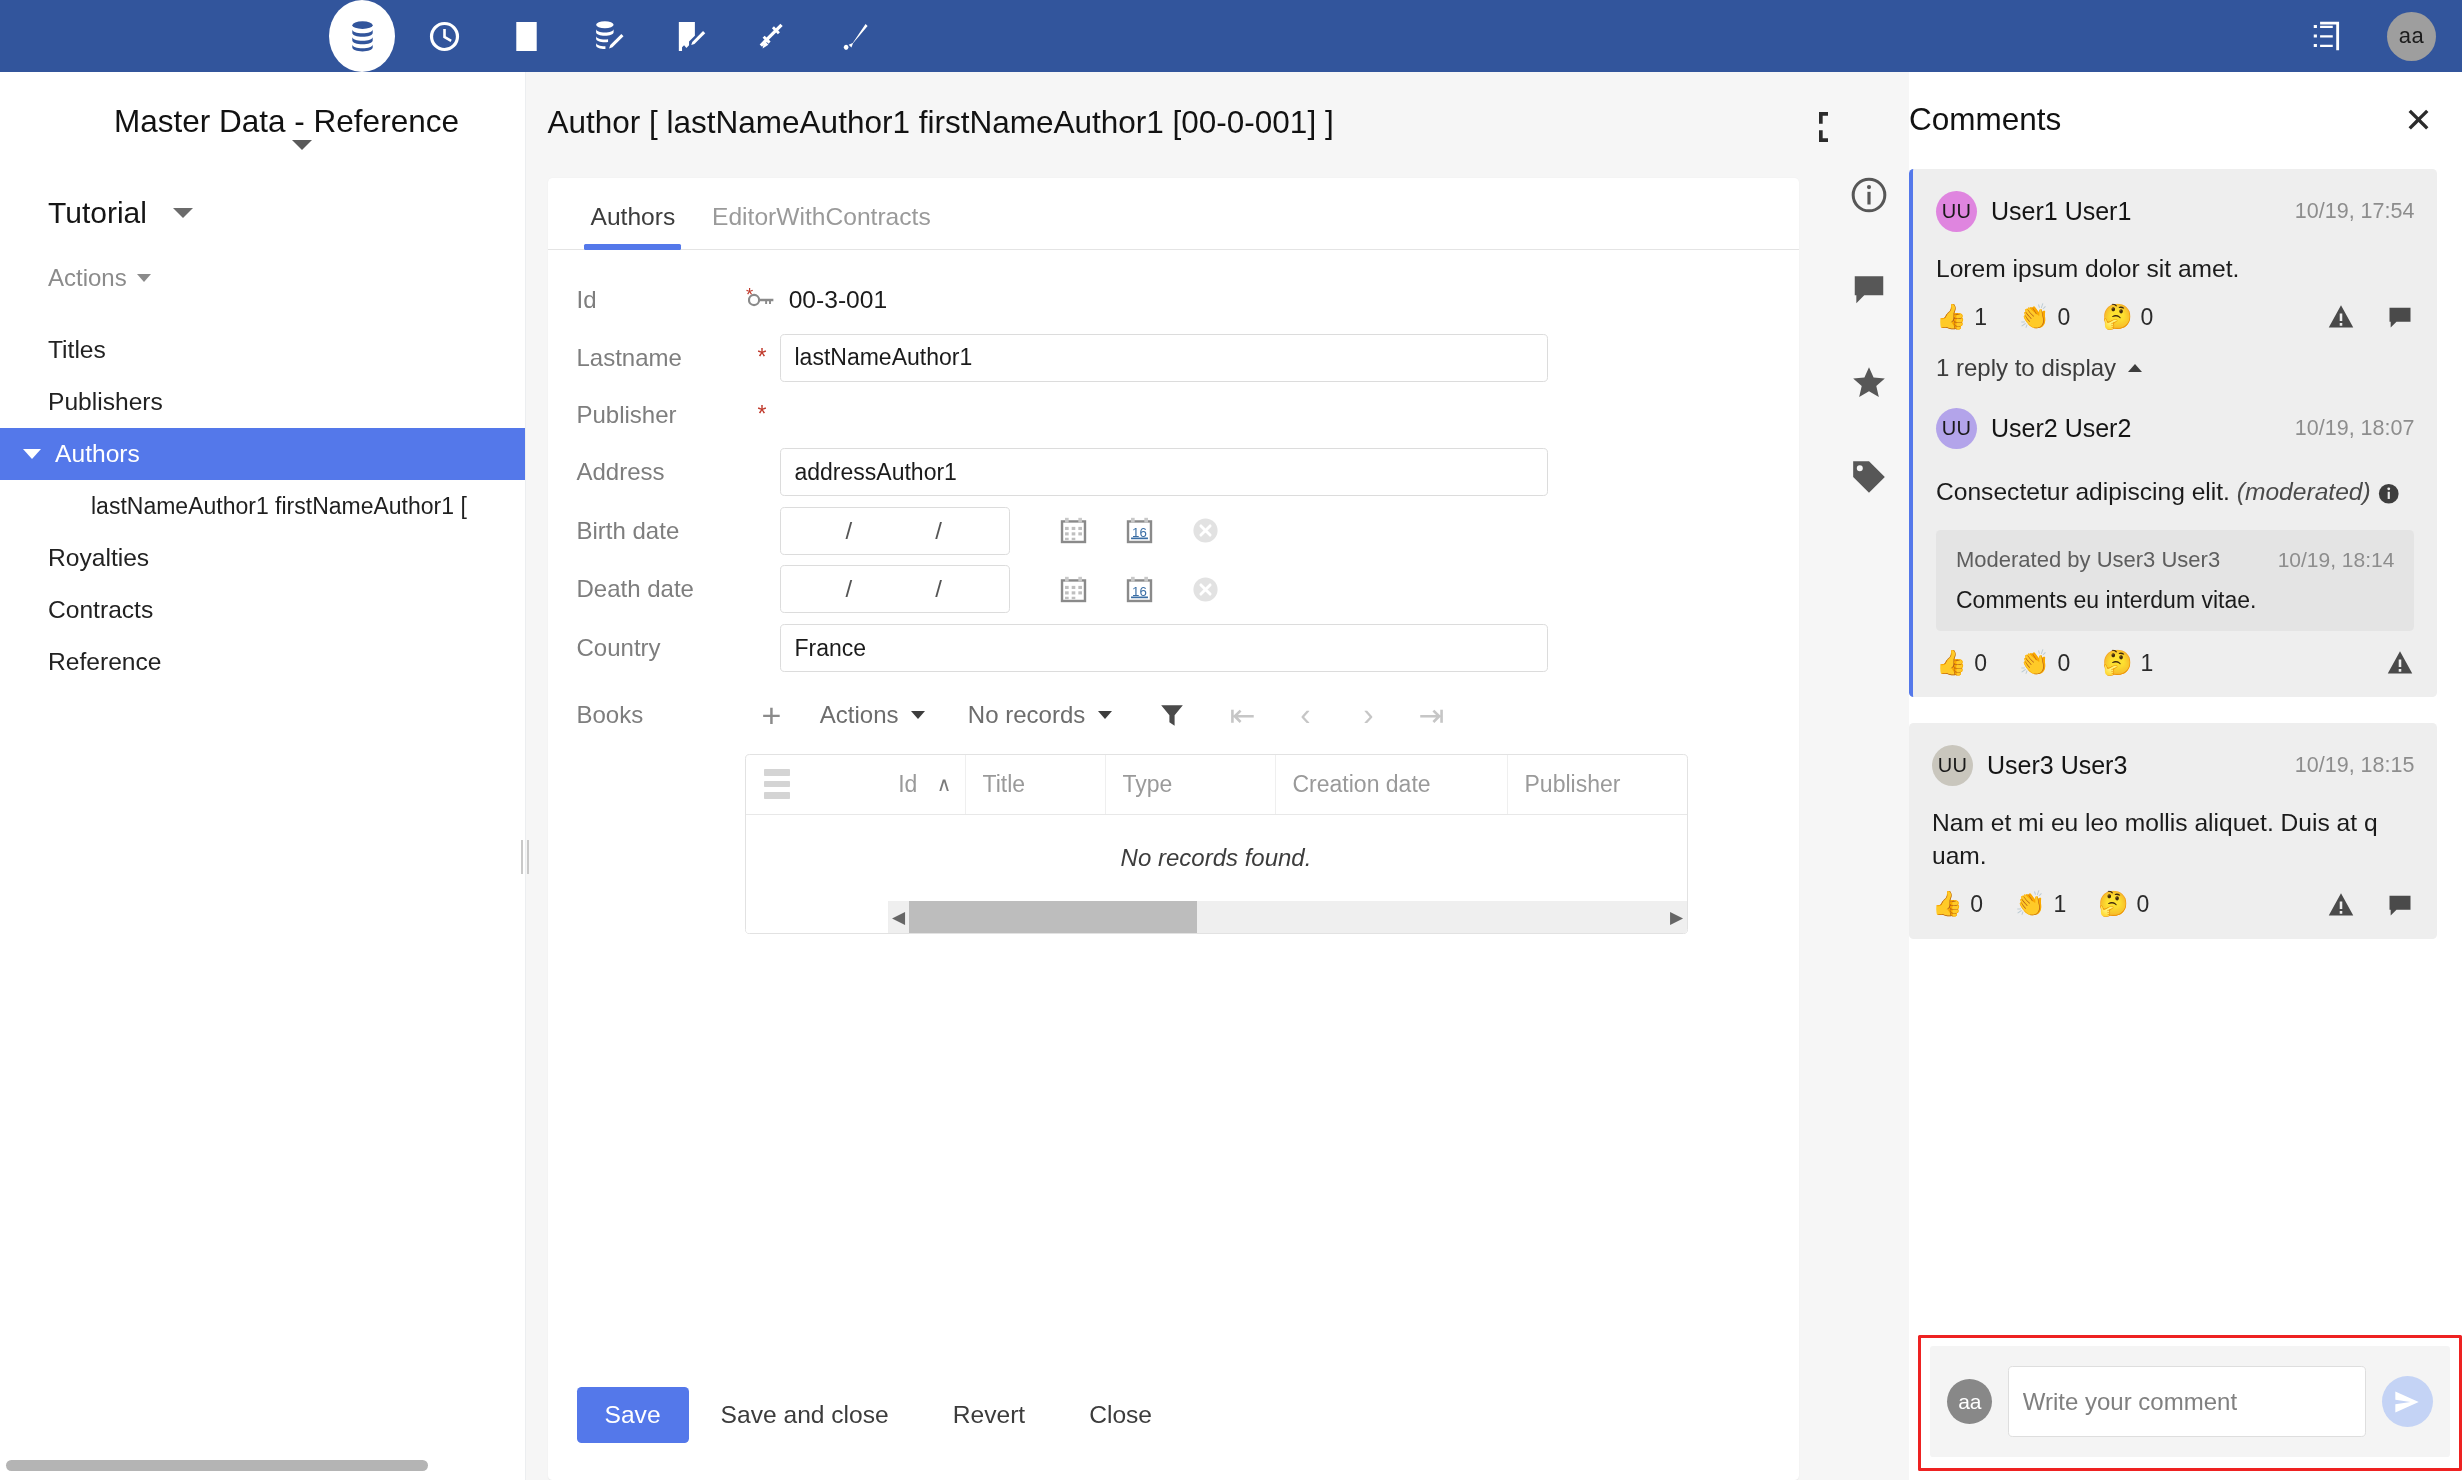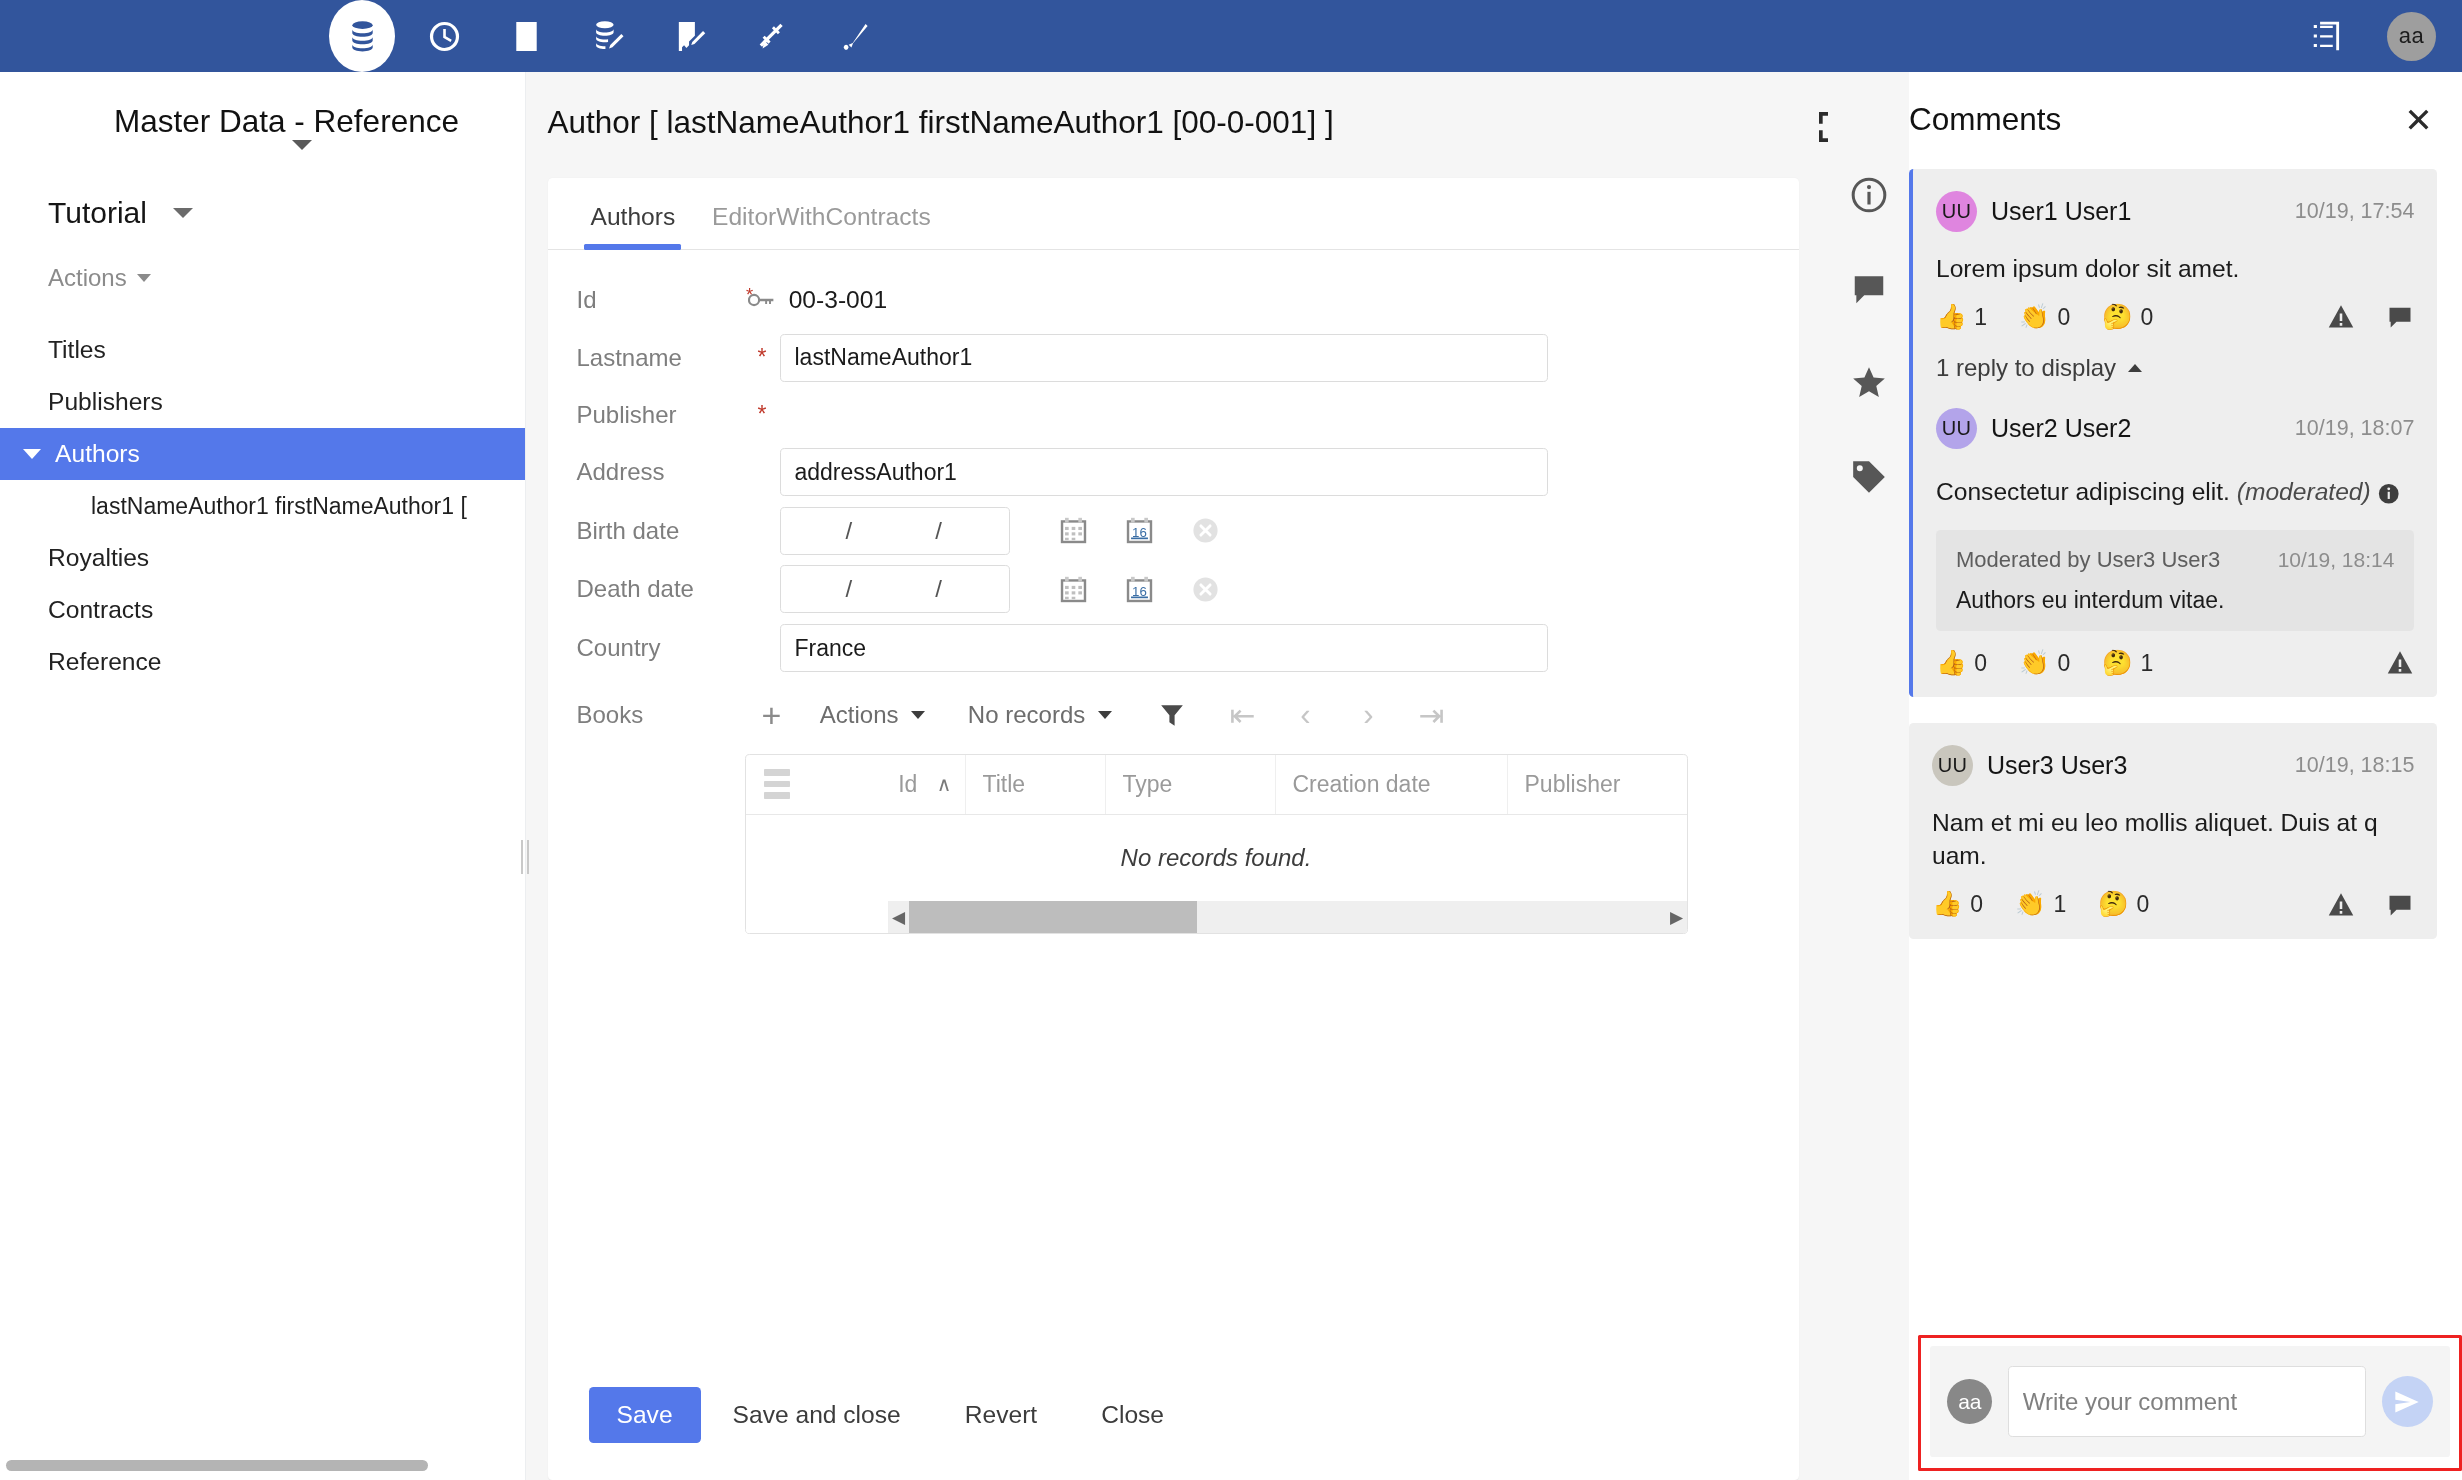--- a/index.html
+++ b/index.html
@@ -202,21 +202,21 @@
   .tfoot-scroll {
     height: 32px; display: flex; align-items: center; border-top: 0.8px solid #eee;
   }
   .tfoot-pad { width: 143px; flex: 0 0 143px; background: #fff; height: 32px; border-right: 0.8px solid #eee; }
   .sc-arrow { width: 20px; flex: 0 0 20px; display: flex; align-items: center; justify-content: center; color: #666; font-size: 17px; cursor: pointer; background:#efefef; height:32px;}
   .sc-track { flex: 1; background: #efefef; height: 32px; position: relative; cursor: pointer; }
   .sc-thumb { position: absolute; left: 0; top: 0; height: 32px; width: 38%; background: #bdbdbd; }
 
   .form-actions {
     display: flex; align-items: center; gap: 0; padding: 0 0 37px 29px;
-    position: absolute; bottom: 0; left: 12px;
+    position: absolute; bottom: 0; left: 0;
   }
   .btn-primary {
     background: #5478ea; color: #fff; border: none; border-radius: 4.6px;
     font-size: 24.6px; padding: 14px 28px; cursor: pointer;
     font-family: "Liberation Sans", sans-serif;
   }
   .btn-link {
     background: none; border: none; font-size: 24.6px; color: #3c3c3c;
     cursor: pointer; padding: 14px 32px; font-family: "Liberation Sans", sans-serif;
   }
@@ -710,21 +710,21 @@
                     <circle cx="12" cy="12" r="11"></circle>
                     <circle cx="12" cy="6.5" r="1.6" fill="#eee"></circle>
                     <rect x="10.8" y="9.8" width="2.4" height="8" fill="#eee"></rect>
                   </svg></span>
             </div>
             <div class="cm-reply">
               <div class="cm-reply-top">
                 <div class="cm-reply-by">Moderated by User3 User3</div>
                 <div class="cm-reply-time">10/19, 18:14</div>
               </div>
-              <div class="cm-reply-text">Authors eu interdum vitae.</div>
+              <div class="cm-reply-text">Comments eu interdum vitae.</div>
             </div>
             <div class="cm-reactions">
               <div class="rx">
                 <span class="emo">👍</span>
                 <span>0</span>
               </div>
               <div class="rx">
                 <span class="emo">👏</span>
                 <span>0</span>
               </div>

